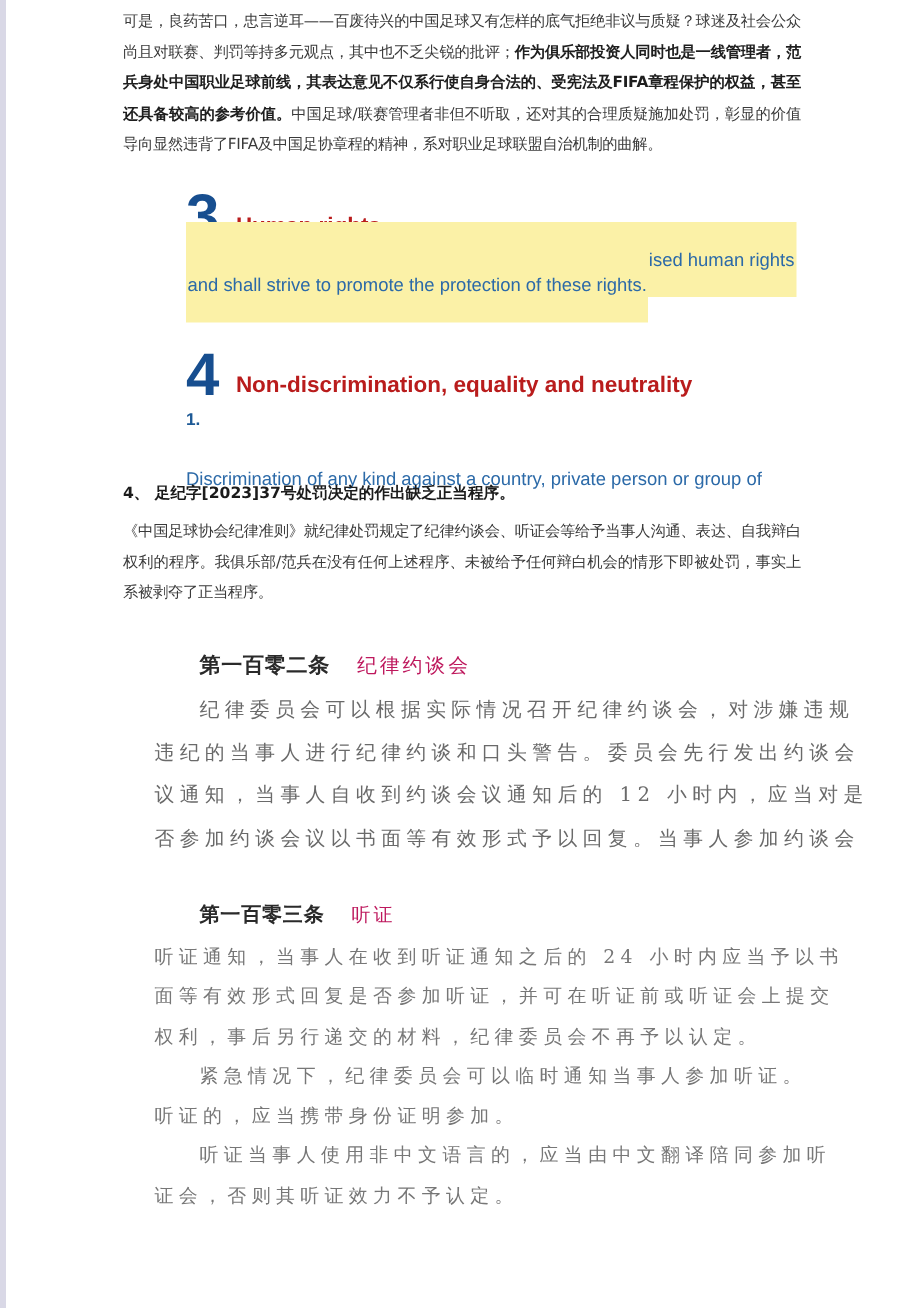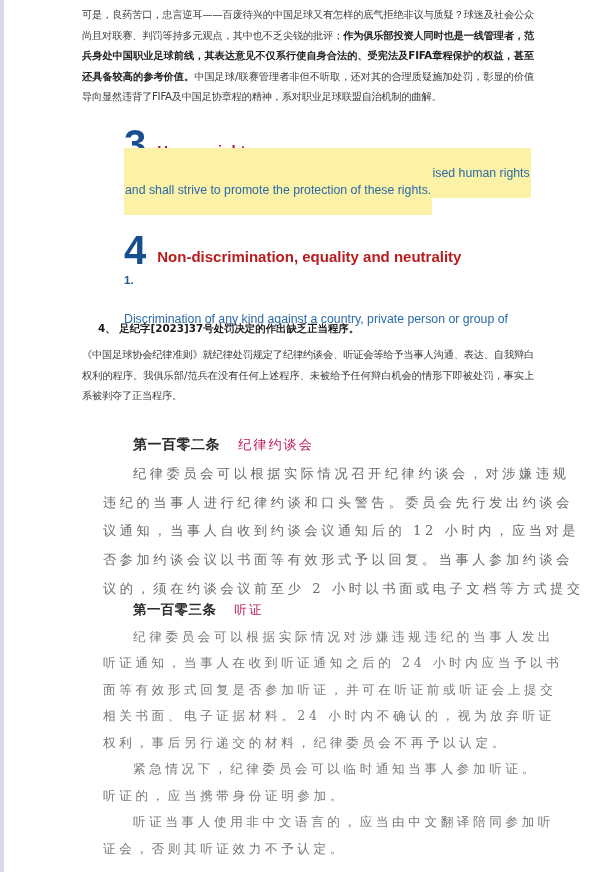--- a/index.html
+++ b/index.html
@@ -81,43 +81,40 @@
     <div class="sec-row" style="top:114px;">
       <span class="sec-num">4</span>
       <span class="sec-title">Non-discrimination, equality and neutrality</span>
     </div>
     <div class="item-num" style="top:156px;">1.</div>
     <div class="fifa-body" style="top:171px; width:430px;margin-top:22px;">
       <span>Discrimination of any kind against a country, private person or group of</span>
     </div>
   </div>
 
-  <div class="heading4" style="top:322px;margin-left:16px;">4、 足纪字[2023]37号处罚决定的作出缺乏正当程序。</div>
+  <div class="heading4" style="top:322px;">4、 足纪字[2023]37号处罚决定的作出缺乏正当程序。</div>
 
   <div class="para" style="top:345px;">《中国足球协会纪律准则》就纪律处罚规定了纪律约谈会、听证会等给予当事人沟通、表达、自我辩白权利的程序。我俱乐部/范兵在没有任何上述程序、未被给予任何辩白机会的情形下即被处罚，事实上系被剥夺了正当程序。</div>
 
   <div class="scan s1">
     <p class="indent">
       <span class="art-head">第一百零二条</span><span class="art-sub">纪律约谈会</span>
     </p>
     <p class="indent">纪律委员会可以根据实际情况召开纪律约谈会，对涉嫌违规</p>
     <p>违纪的当事人进行纪律约谈和口头警告。委员会先行发出约谈会</p>
     <p>议通知，当事人自收到约谈会议通知后的 12 小时内，应当对是</p>
     <p>否参加约谈会议以书面等有效形式予以回复。当事人参加约谈会</p>
-    <p>议的，须在约谈会议前至少 2 小时以书面或电子文档等方式提交</p>
   </div>
 
   <div class="scan s2">
     <p class="indent">
       <span class="art-head">第一百零三条</span><span class="art-sub">听证</span>
     </p>
-    <p class="indent">纪律委员会可以根据实际情况对涉嫌违规违纪的当事人发出</p>
     <p>听证通知，当事人在收到听证通知之后的 24 小时内应当予以书</p>
     <p>面等有效形式回复是否参加听证，并可在听证前或听证会上提交</p>
-    <p>相关书面、电子证据材料。24 小时内不确认的，视为放弃听证</p>
     <p>权利，事后另行递交的材料，纪律委员会不再予以认定。</p>
     <p class="indent">紧急情况下，纪律委员会可以临时通知当事人参加听证。</p>
     <p>听证的，应当携带身份证明参加。</p>
     <p class="indent">听证当事人使用非中文语言的，应当由中文翻译陪同参加听</p>
     <p>证会，否则其听证效力不予认定。</p>
   </div>
 
 </div>
 
 </body></html>

